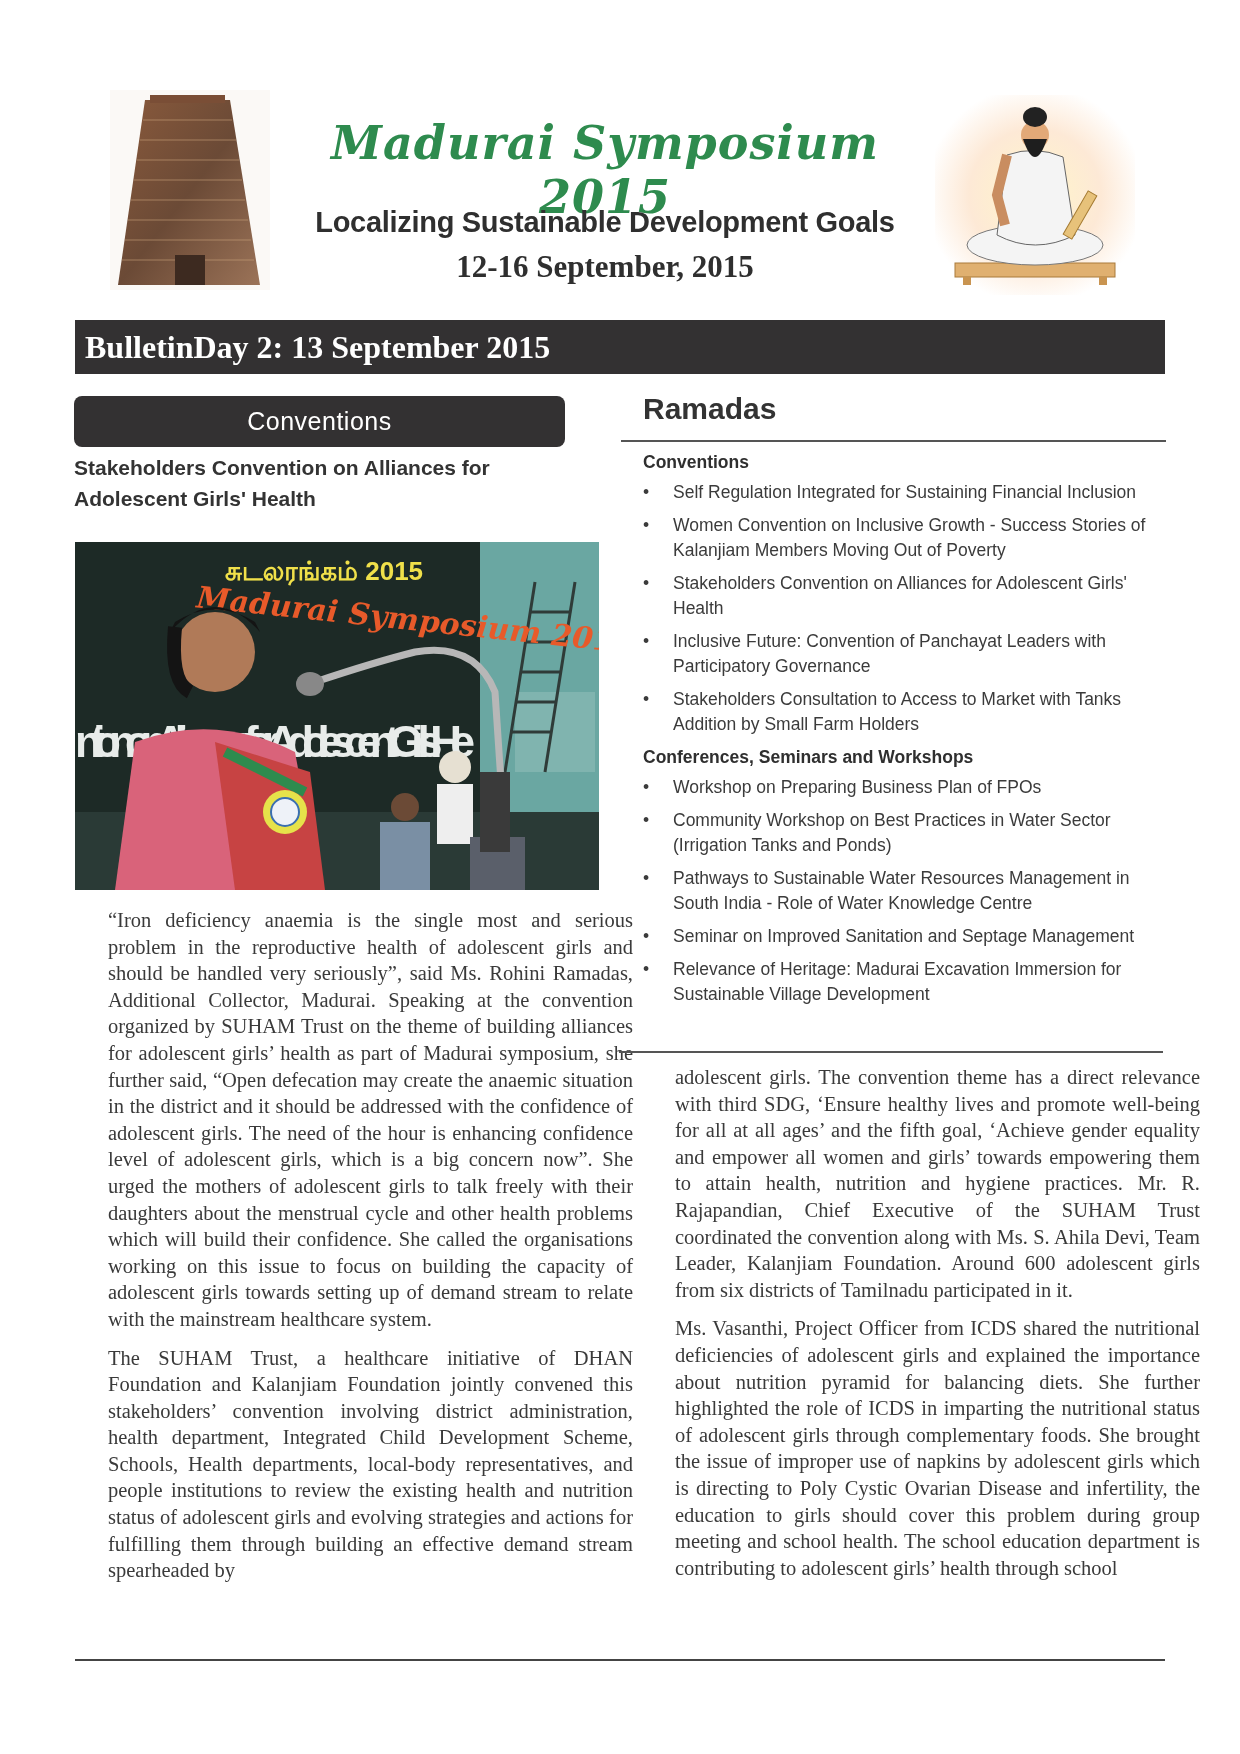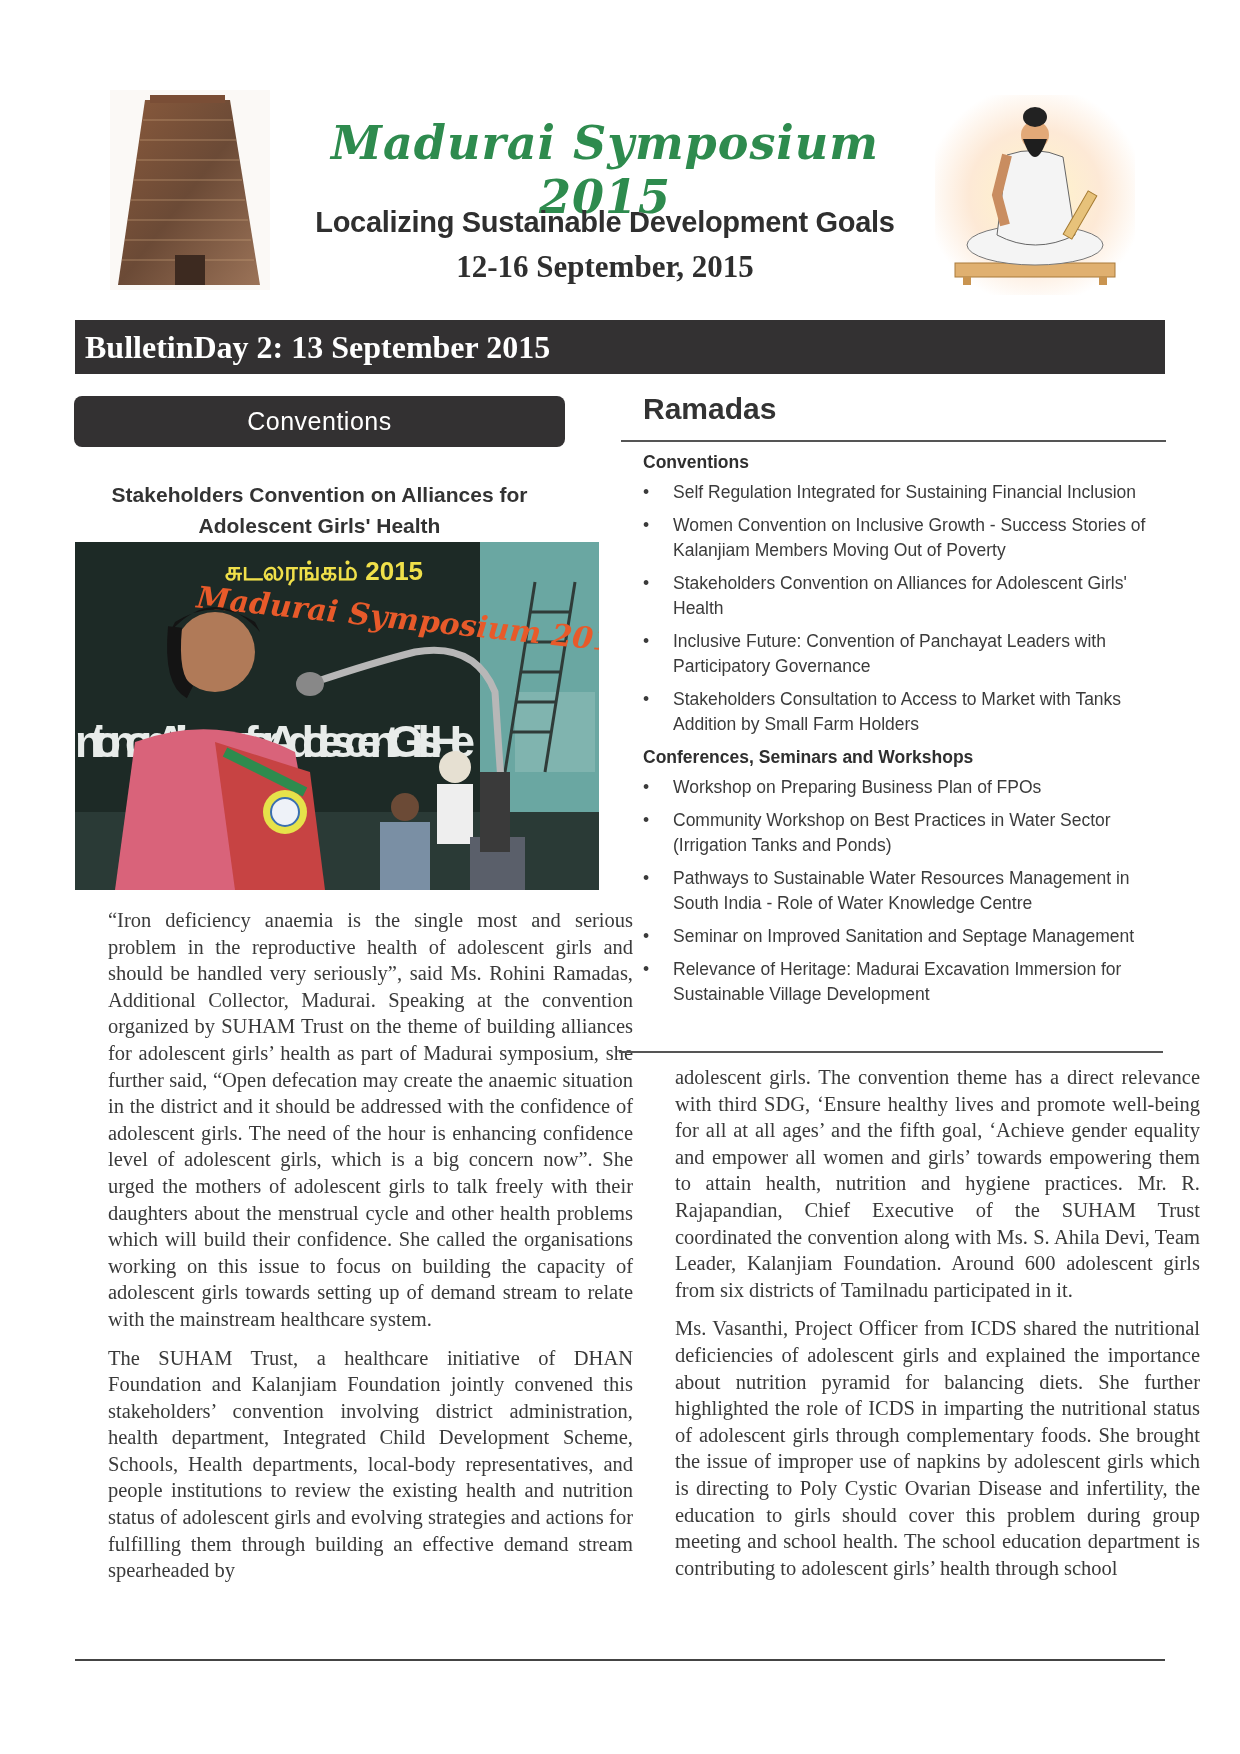--- a/index.html
+++ b/index.html
@@ -18,21 +18,21 @@
            font-family: "Liberation Serif", serif; font-weight: bold; font-size: 31px; color: #2f2f2f; margin-top: 9px; }
 
   .bulletin-bar { position: absolute; left: 75px; top: 320px; width: 1090px; height: 54px; background: #333132;
                   display: flex; align-items: center; padding: 0 12px 0 10px; }
   .bulletin-bar span { font-family: "Liberation Serif", serif; font-weight: bold; color: #ffffff; font-size: 32px; }
 
   .conv-box { position: absolute; left: 74px; top: 396px; width: 491px; height: 51px; background: #333132;
               border-radius: 8px; display: flex; align-items: center; justify-content: center; }
   .conv-box span { color: #fff; font-family: "Liberation Sans", sans-serif; font-size: 25px; letter-spacing: 0.5px; }
 
-  .article-title { position: absolute; left: 74px; top: 479px; width: 491px; text-align: center;
+  .article-title { position: absolute; left: 74px; top: 452px; width: 491px; text-align: left;
                    font-family: "Liberation Sans", sans-serif; font-weight: bold; font-size: 21px; line-height: 31px; color: #333; }
 
   .photo { position: absolute; left: 75px; top: 542px; width: 524px; height: 348px; overflow: hidden; }
 
   .events-head { position: absolute; left: 643px; top: 392px; font-family: "Liberation Sans", sans-serif;
                  font-weight: bold; font-size: 30px; color: #333; }
   .rule { position: absolute; background: #555; height: 2px; }
   .events { position: absolute; left: 643px; top: 450px; width: 525px; font-family: "Liberation Sans", sans-serif; color: #3b3b3b; }
   .events h4 { font-size: 17.5px; font-weight: bold; line-height: 24px; margin-bottom: 6px; color: #2f2f2f; }
   .events ul { list-style: none; }

